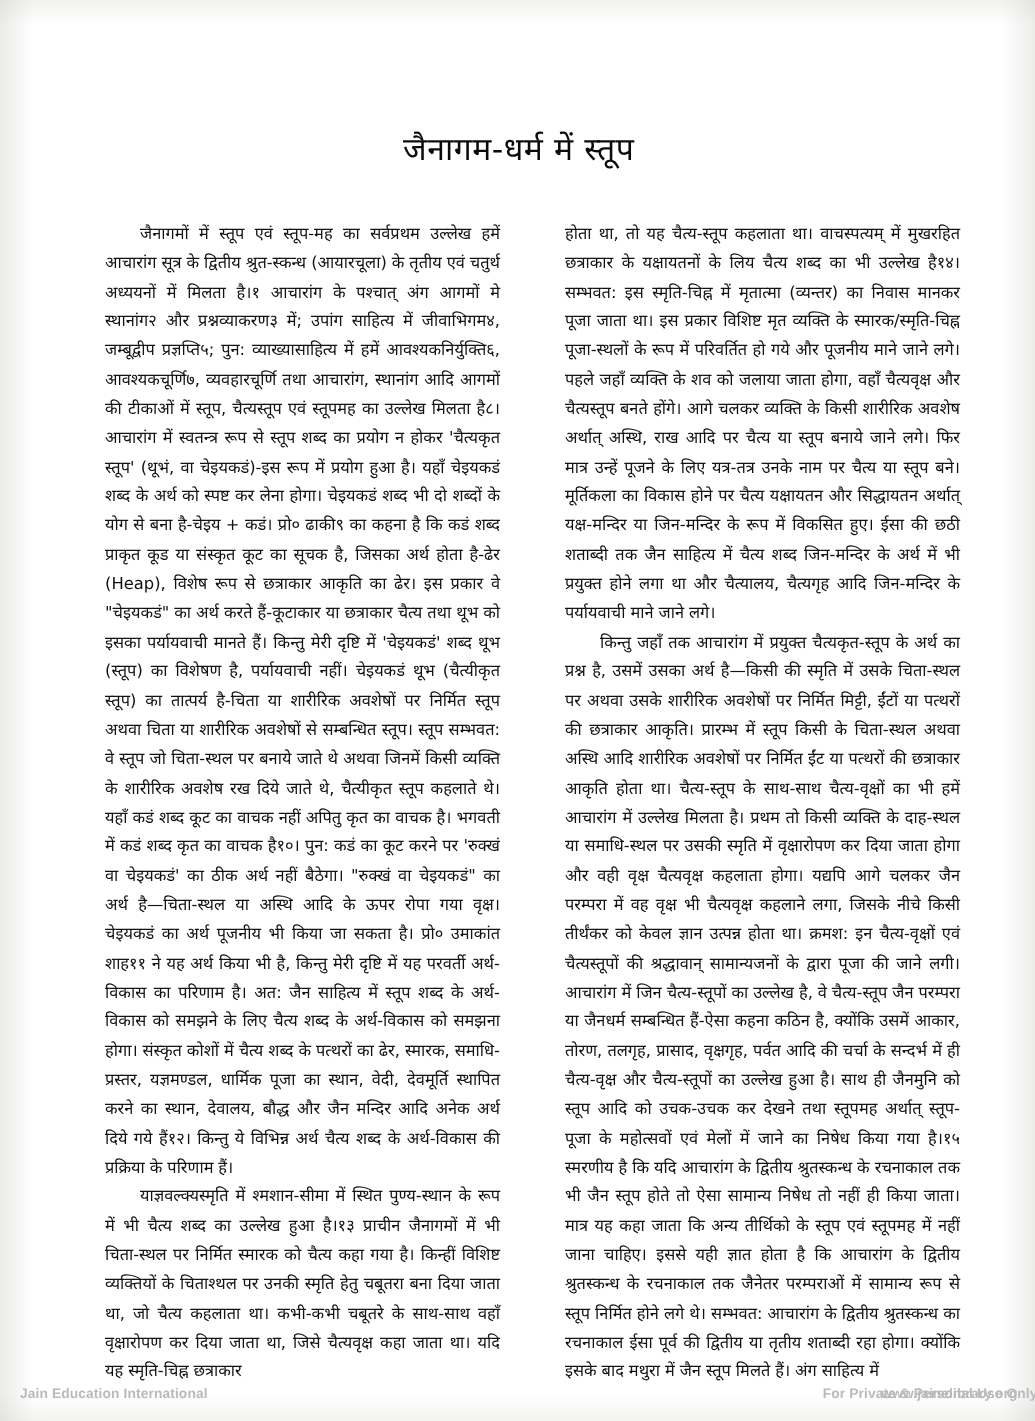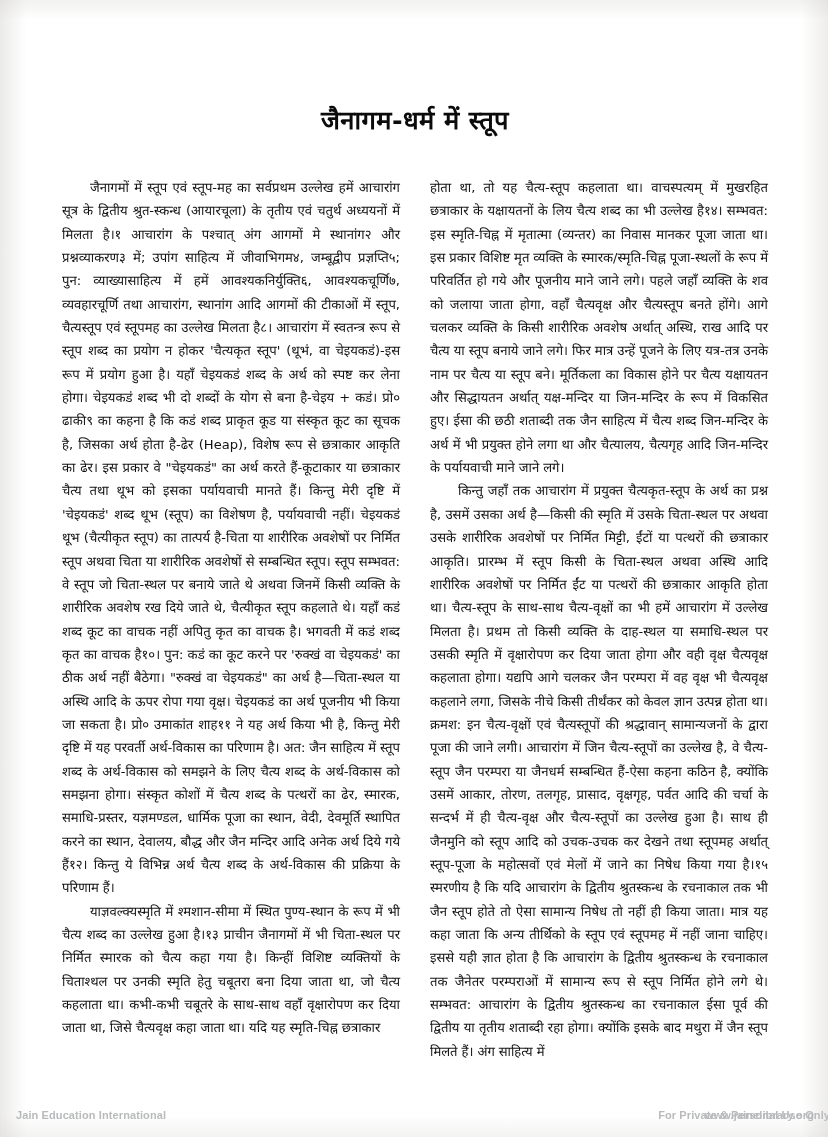--- a/index.html
+++ b/index.html
@@ -59,21 +59,21 @@
   }
 
   
   .page-title {
     position: absolute;
     top: 88px;
     left: 0;
     width: 706px;
     text-align: center;
     font-size: 25.5px;
-    font-weight: bold;
+    font-weight: normal;
     letter-spacing: 0.4px;
     color: #0b0b0b;
     line-height: 1.2;
   }
 
   
   .columns {
     position: absolute;
     top: 176px;
     left: 0;
@@ -83,20 +83,21 @@
     gap: 30px;
   }
   .col {
     width: 338px;
     font-size: 13.1px;
     line-height: 23.35px;
     text-align: justify;
     text-justify: inter-word;
     color: #121212;
     word-spacing: -0.2px;
+    margin-left: 22px;
   }
   .col p {
     margin: 0;
   }
   .col p.indent {
     text-indent: 28px;
   }
   .col p + p {
     margin-top: 0px;
   }

